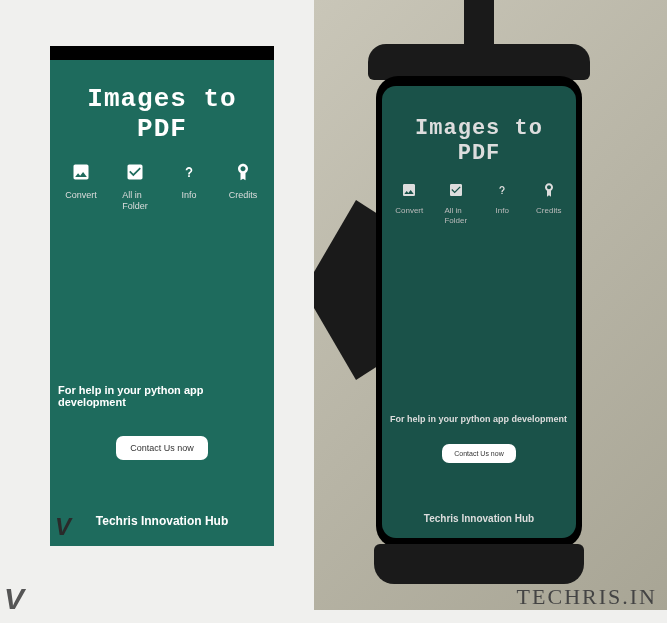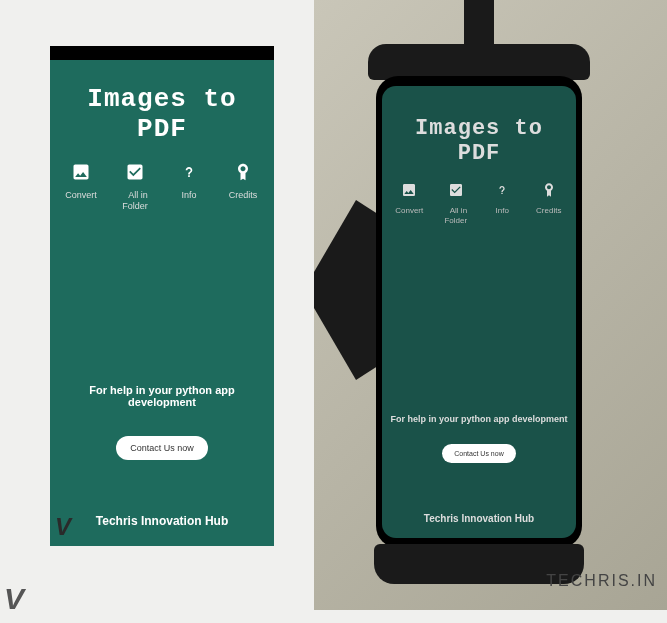--- a/index.html
+++ b/index.html
@@ -48,36 +48,36 @@
     }
     .nav-icon {
       width: 20px;
       height: 20px;
       fill: #fff;
       margin-bottom: 8px;
     }
     .nav-label {
       color: #ddd;
       font-size: 9px;
-      text-align: right;
+      text-align: left;
       line-height: 1.2;
     }
     .spacer { flex: 1; }
     .help-text {
       color: #fff;
       font-weight: bold;
       font-size: 11px;
-      text-align: center;
+      text-align: left;
       margin: 0 8px 28px 8px;
     }
     .contact-btn {
       background: #fff;
       color: #333;
       border: none;
-      border-radius: 12px;
+      border-radius: 7px;
       padding: 7px 14px;
       font-size: 9px;
       align-self: center;
       margin-bottom: 22px;
       cursor: pointer;
     }
     .company {
       color: #fff;
       font-weight: bold;
       font-size: 12px;
@@ -168,25 +168,25 @@
       left: 4px;
       top: 582px;
       font-size: 30px;
       font-weight: bold;
       color: #555;
       font-style: italic;
     }
     .site-url {
       position: absolute;
       right: 10px;
-      top: 572px;
-      font-size: 16px;
+      top: 584px;
+      font-size: 22px;
       letter-spacing: 2px;
       color: #444;
-      font-family: Liberation Sans, sans-serif;
+      font-family: Liberation Serif, serif;
     }
   </style>
 </head>
 <body>
 
 <div class="phone-screenshot">
   <div class="status-bar"></div>
   <div class="app-title">Images to PDF</div>
   <div class="nav-row">
     <div class="nav-item">

